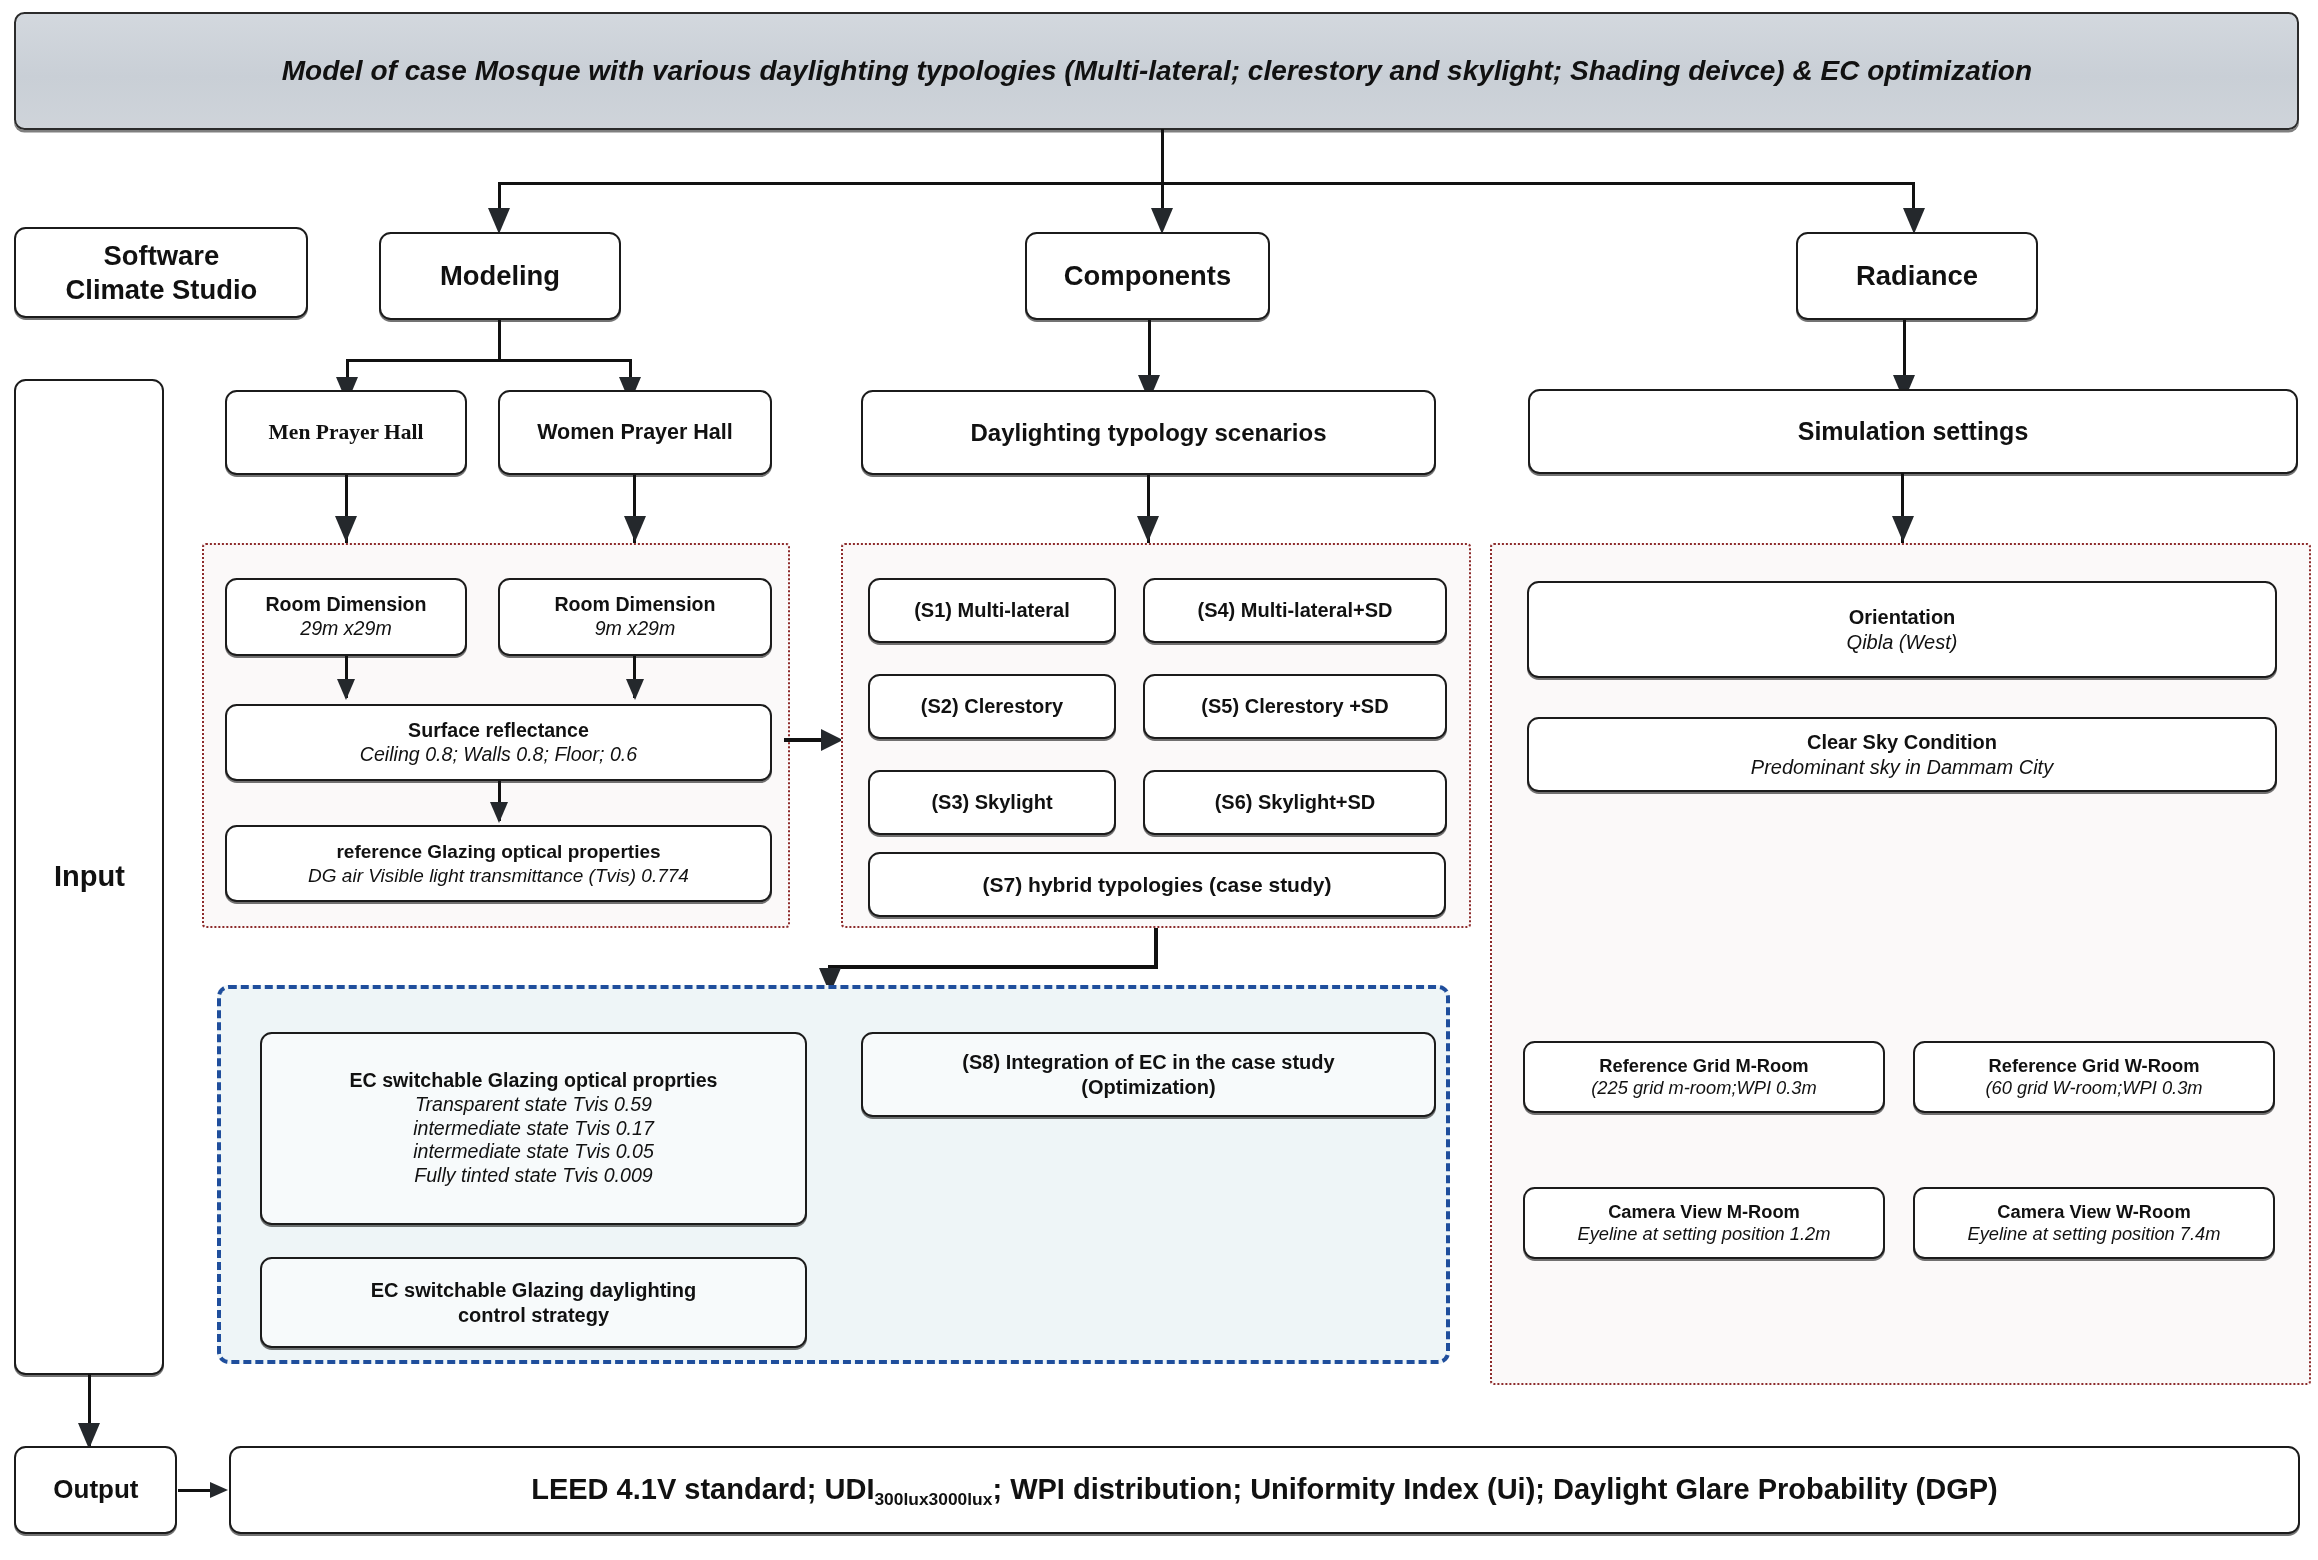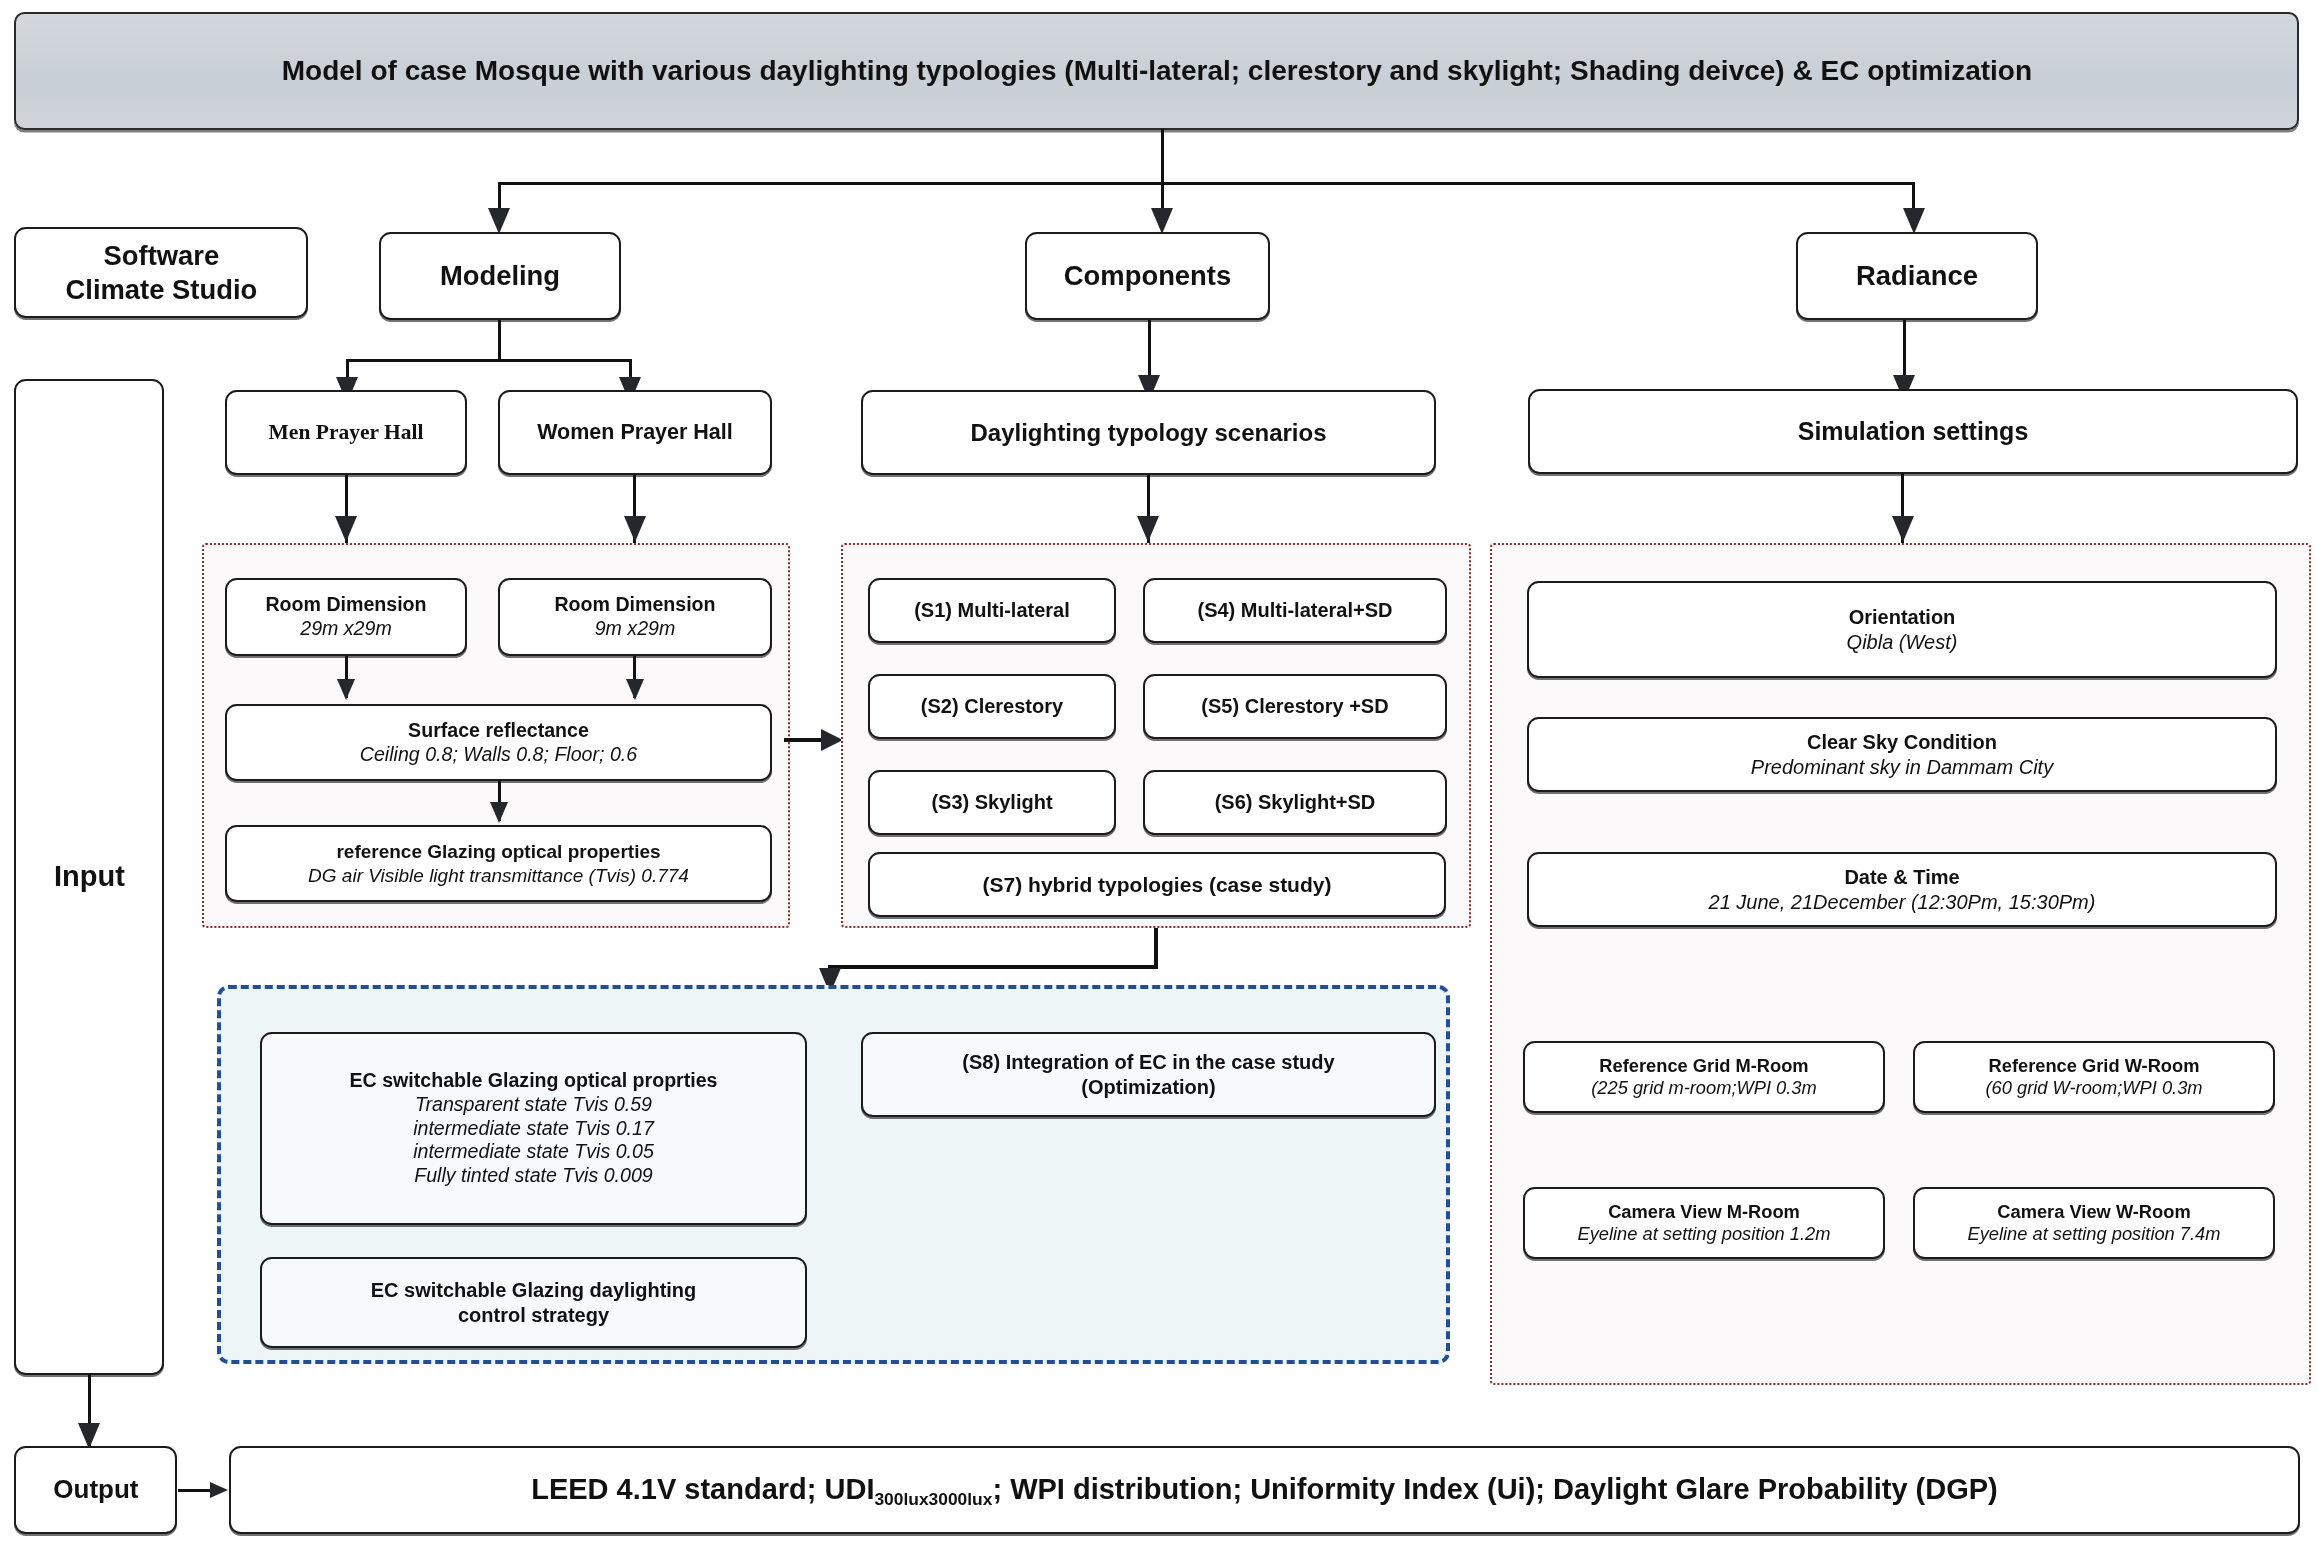--- a/index.html
+++ b/index.html
@@ -10,21 +10,21 @@
        border-radius:11.8px;display:flex;flex-direction:column;align-items:center;
        justify-content:center;text-align:center;line-height:1.22;
        box-shadow:0 2px 0 rgba(0,0,0,.55);}
   .box .t1{font-weight:bold;}
   .box .t2{font-weight:normal;font-style:italic;}
 
   .title-box{position:absolute;box-sizing:border-box;
       background:linear-gradient(180deg,#d3d8de 0%,#c9cfd6 55%,#cfd4da 100%);
       border:2px solid #2b2b2b;border-radius:10.4px;
       display:flex;align-items:center;justify-content:center;text-align:center;
-      font-weight:bold;padding:3px 39px;box-shadow:0 2.6px 0 rgba(0,0,0,.5);}
+      font-weight:bold;padding:3px 39px;box-shadow:0 2.6px 0 rgba(0,0,0,.5);font-style:italic;}
 
   .group-dotted{position:absolute;box-sizing:border-box;border:2.6px dotted #8d2b2b;
       background:#fbf9f9;border-radius:3.9px;}
   .group-dashed{position:absolute;box-sizing:border-box;border:4.6px dashed #1f4e9c;
       background:#eef5f7;border-radius:11.8px;}
 
   .ln{position:absolute;background:#1b1b1b;}
   .hline{height:2.6px;}
   .vline{width:2.6px;}
   .arrow-down{position:absolute;width:0;height:0;
@@ -205,24 +205,20 @@
   <div class="box" style="left:1527px;top:581px;width:750px;height:97px;font-size:20px;">
     <span class="t1">Orientation</span>
     <span class="t2">Qibla (West)</span>
   </div>
 
   <div class="box" style="left:1527px;top:717px;width:750px;height:75px;font-size:20px;">
     <span class="t1">Clear Sky Condition</span>
     <span class="t2">Predominant sky in Dammam City</span>
   </div>
 
-  <div class="box" style="left:1527px;top:852px;width:750px;height:75px;font-size:20px;">
-    <span class="t1">Date &amp; Time</span>
-    <span class="t2">21 June, 21December (12:30Pm, 15:30Pm)</span>
-  </div>
 
   <div class="box" style="left:1523px;top:1041px;width:362px;height:72px;font-size:18.3px;">
     <span class="t1">Reference Grid M-Room</span>
     <span class="t2">(225 grid m-room;WPI 0.3m</span>
   </div>
   <div class="box" style="left:1913px;top:1041px;width:362px;height:72px;font-size:18.3px;">
     <span class="t1">Reference Grid W-Room</span>
     <span class="t2">(60 grid W-room;WPI 0.3m</span>
   </div>
 

